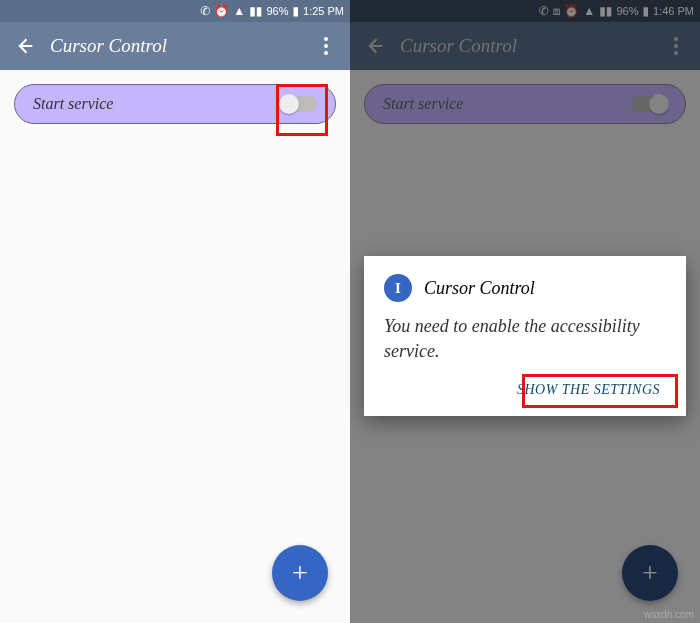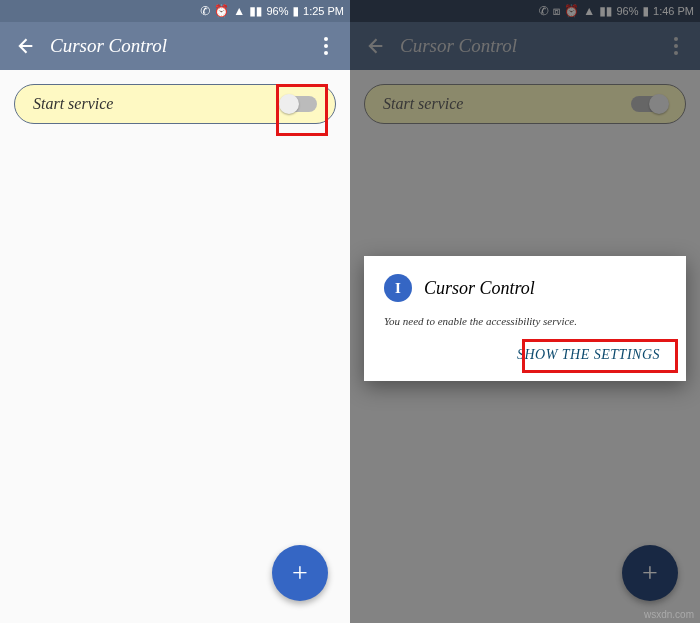--- a/index.html
+++ b/index.html
@@ -6,36 +6,36 @@
     body { display: flex; width: 700px; height: 623px; font-family: 'Segoe Script', 'Comic Sans MS', cursive; background: #fff; }
     .screen { flex: 1; position: relative; display: flex; flex-direction: column; overflow: hidden; }
     .dimmed::after { content: ''; position: absolute; inset: 0; background: rgba(0,0,0,0.45); z-index: 5; pointer-events: none; }
     .status-bar { height: 22px; display: flex; justify-content: flex-end; align-items: center; gap: 4px; padding: 0 6px; font-size: 11px; color: #fff; background: #3b4a60; font-family: Arial, sans-serif; }
     .status-bar.light { background: #5c6f8a; }
     .status-bar .ic { font-size: 12px; line-height: 1; }
     .app-bar { height: 48px; background: #6a7d9a; display: flex; align-items: center; padding: 0 8px; color: #fff; }
     .app-bar .title { font-size: 19px; flex: 1; margin-left: 10px; font-style: italic; }
     .icon-btn { width: 32px; height: 32px; display: flex; align-items: center; justify-content: center; cursor: pointer; }
     .content { flex: 1; background: #fafafa; padding: 14px; position: relative; }
-    .card { border: 1.5px solid #5c6f8a; border-radius: 24px; padding: 10px 18px; display: flex; align-items: center; justify-content: space-between; background: #fef9c3; }
+    .card { border: 1.5px solid #5c6f8a; border-radius: 24px; padding: 10px 18px; display: flex; align-items: center; justify-content: space-between; background: #c4b5fd; }
     .card-label { font-size: 16px; color: #333; font-style: italic; }
     .toggle { width: 36px; height: 16px; background: #bbb; border-radius: 10px; position: relative; cursor: pointer; }
     .toggle::after { content: ''; width: 20px; height: 20px; background: #eee; border-radius: 50%; position: absolute; top: -2px; left: -2px; box-shadow: 0 1px 2px rgba(0,0,0,0.3); }
     .toggle.on::after { left: auto; right: -2px; }
     .fab { position: absolute; bottom: 22px; right: 22px; width: 56px; height: 56px; border-radius: 50%; display: flex; align-items: center; justify-content: center; color: #fff; font-size: 28px; box-shadow: 0 3px 6px rgba(0,0,0,0.3); cursor: pointer; z-index: 2; }
     .fab.a { background: #3566c4; }
     .fab.b { background: #2d4a7a; }
     .highlight { border: 3px solid #e31515; position: absolute; z-index: 3; pointer-events: none; }
     .hl-toggle { top: 84px; left: 276px; width: 52px; height: 52px; }
     .hl-btn { bottom: 8px; right: 8px; width: 156px; height: 34px; }
     .dialog { position: absolute; left: 14px; right: 14px; top: 256px; background: #fff; z-index: 10; padding: 18px 20px 14px 20px; box-shadow: 0 6px 20px rgba(0,0,0,0.4); }
     .dialog-head { display: flex; align-items: center; gap: 12px; margin-bottom: 12px; }
     .dialog-icon { width: 28px; height: 28px; background: #3566c4; border-radius: 50%; color: #fff; display: flex; align-items: center; justify-content: center; font-family: Georgia, serif; font-weight: bold; font-size: 15px; font-style: normal; }
     .dialog-title { font-size: 18px; font-style: italic; }
-    .dialog-msg { font-size: 11px; color: #333; font-style: italic; line-height: 1.4; margin-bottom: 14px; }
+    .dialog-msg { font-size: 18px; color: #333; font-style: italic; line-height: 1.4; margin-bottom: 14px; }
     .dialog-actions { text-align: right; }
     .dialog-btn { color: #0c4a6e; font-size: 14px; letter-spacing: 0.5px; cursor: pointer; font-style: italic; padding: 4px 6px; display: inline-block; }
     .watermark { position: absolute; bottom: 3px; right: 6px; font-size: 10px; color: #aaa; font-family: Arial, sans-serif; z-index: 20; text-align: center; }
     svg { display: block; }
   </style>
 </head>
 <body>
 
 <div class="screen">
   <div class="status-bar light">

